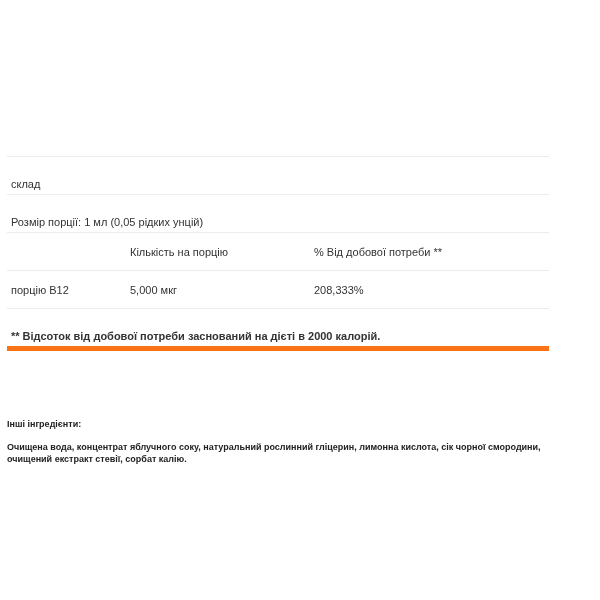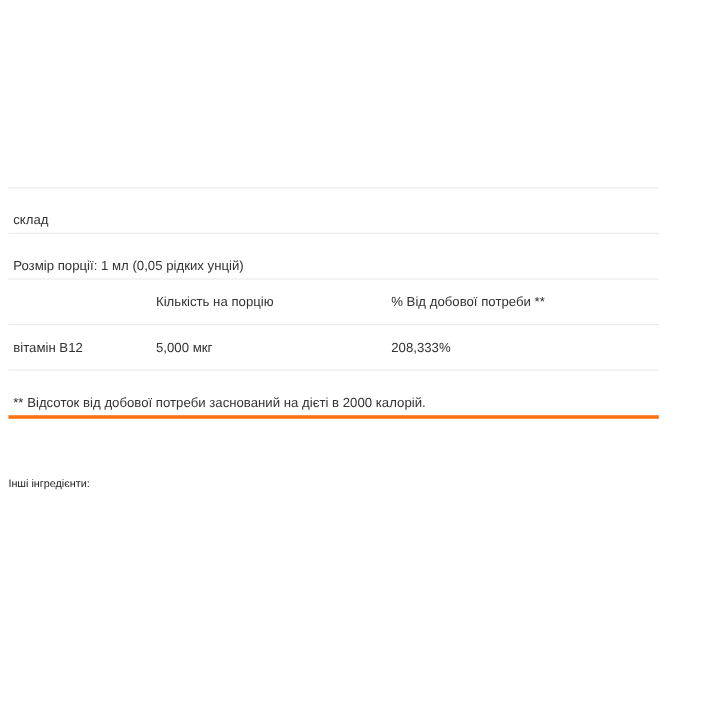--- a/index.html
+++ b/index.html
@@ -20,33 +20,34 @@
     }
     .row {
       height: 37px;
       border-top: 1px solid #ececec;
       display: flex;
       align-items: center;
       font-size: 11px;
       position: relative;
     }
     .row.last {
-      border-bottom: 3px solid #f97316;
+      border-bottom: 5px solid #f97316;
+      font-weight: bold;
     }
     .row .c1 { position: absolute; left: 4px; }
     .row .c2 { position: absolute; left: 123px; }
-    .row .c3 { position: absolute; left: 319px; }
+    .row .c3 { position: absolute; left: 307px; }
     .row .full { position: absolute; left: 4px; white-space: nowrap; margin-top: 16px; }
     .other {
       position: absolute;
       left: 7px;
-      top: 397px;
+      top: 418px;
       width: 570px;
       font-size: 9px;
-      font-weight: normal;
+      font-weight: bold;
       color: #222222;
       line-height: 12px;
     }
     .other .title { margin-bottom: 11px; }
   </style>
 </head>
 <body>
 
 <div class="facts">
   <div class="row">
@@ -54,24 +55,25 @@
   </div>
   <div class="row">
     <span class="full">Розмір порції: 1 мл (0,05 рідких унцій)</span>
   </div>
   <div class="row">
     <span class="c1"></span>
     <span class="c2">Кількість на порцію</span>
     <span class="c3">% Від добової потреби **</span>
   </div>
   <div class="row">
-    <span class="c1">вітамін B12</span>
+    <span class="c1">порцію B12</span>
     <span class="c2">5,000 мкг</span>
     <span class="c3">208,333%</span>
   </div>
   <div class="row last">
     <span class="full">** Відсоток від добової потреби заснований на дієті в 2000 калорій.</span>
   </div>
 </div>
 
 <div class="other">
   <div class="title">Інші інгредієнти:</div>
+  <div class="text">Очищена вода, концентрат яблучного соку, натуральний рослинний гліцерин, лимонна кислота, сік чорної смородини, очищений екстракт стевії, сорбат калію.</div>
 </div>
 
 </body></html>

